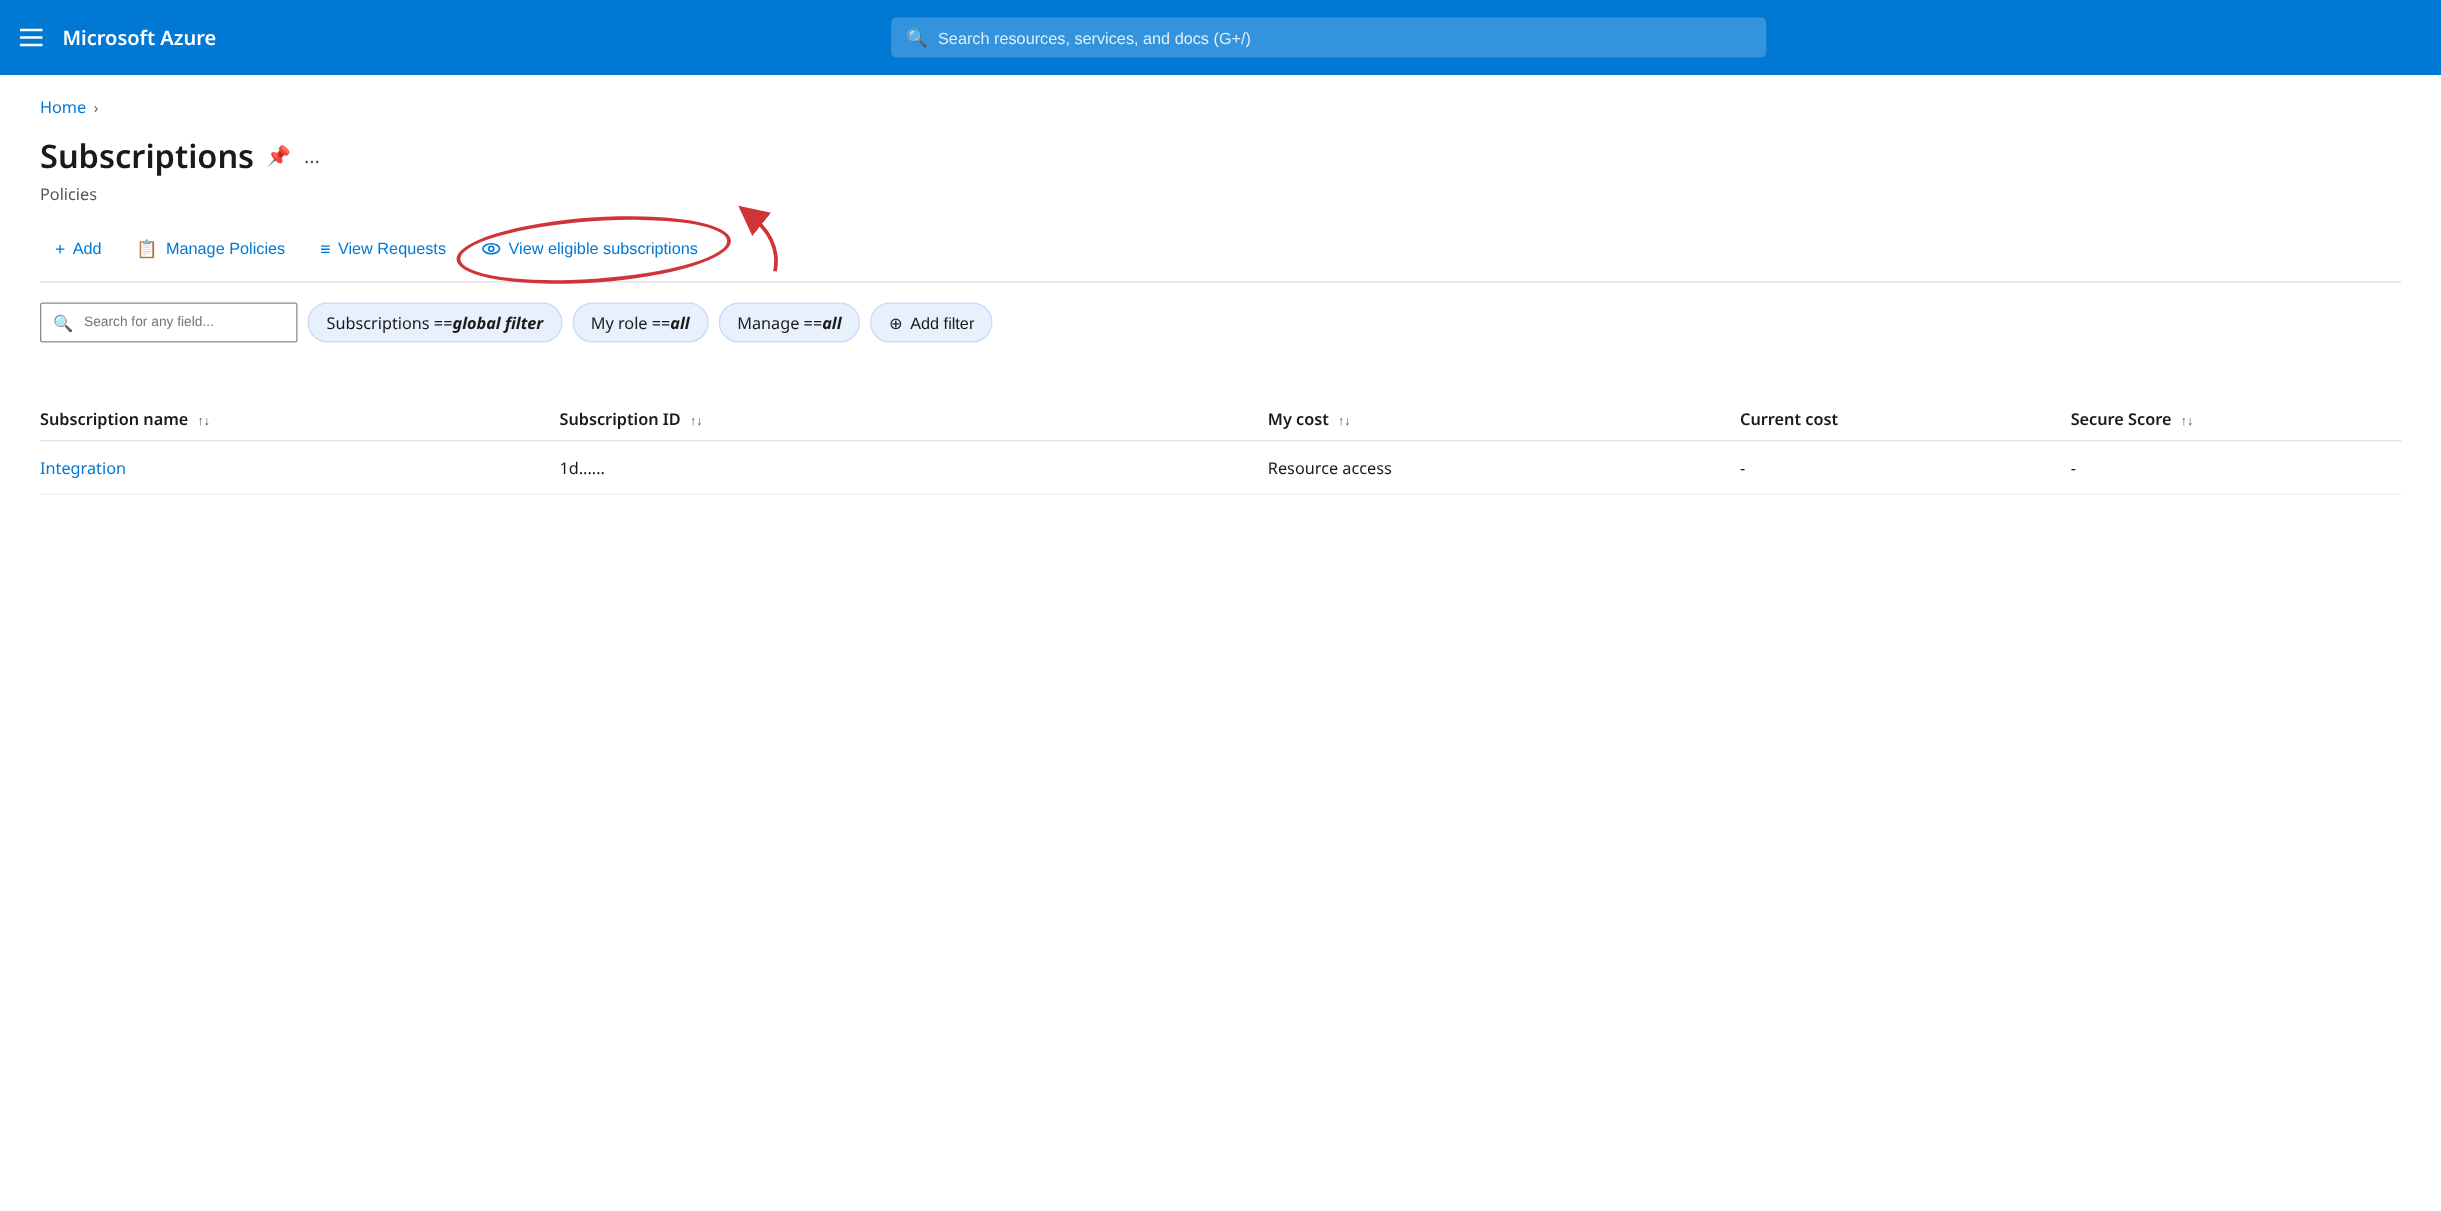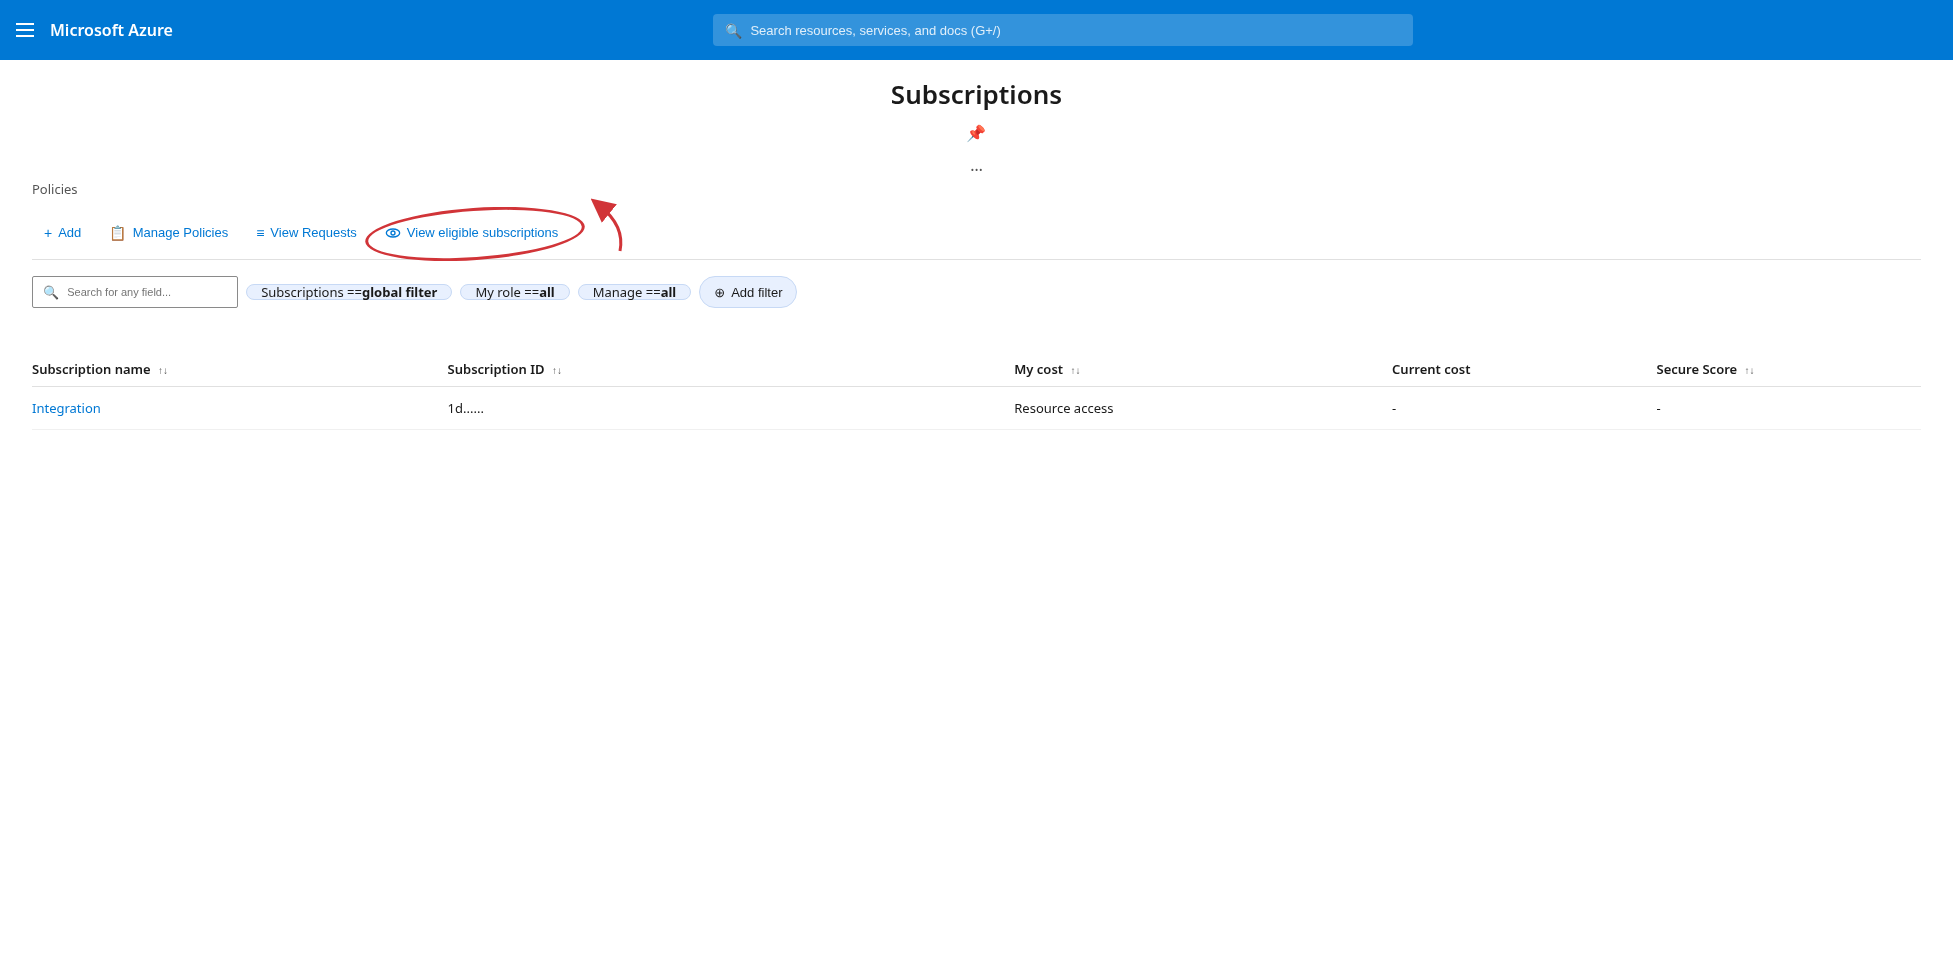--- a/index.html
+++ b/index.html
@@ -71,21 +71,20 @@
       font-size: 13px;
     }
     .breadcrumb-sep { color: #666; font-size: 12px; }
 
     
     .page-header {
       display: flex;
       align-items: center;
       gap: 10px;
       margin-bottom: 4px;
-      flex-direction: column;
     }
     .page-title {
       font-size: 26px;
       font-weight: 600;
       color: #1a1a1a;
     }
     .pin-icon, .more-icon {
       color: #555;
       cursor: pointer;
       font-size: 16px;
@@ -170,23 +169,23 @@
     .filter-chip {
       display: flex;
       align-items: center;
       background: #e8f0fe;
       border: 1px solid #c7d9f5;
       border-radius: 16px;
       padding: 4px 14px;
       font-size: 13px;
       color: #1a1a1a;
       cursor: pointer;
-      height: 16px;
-    }
-    .filter-chip .chip-bold { font-weight: 700; }
+      height: 32px;
+    }
+    .filter-chip .chip-bold { font-weight: 700; font-style: italic; }
     .add-filter-btn {
       display: flex;
       align-items: center;
       gap: 6px;
       background: #e8f0fe;
       border: 1px solid #c7d9f5;
       border-radius: 16px;
       padding: 4px 14px;
       font-size: 13px;
       color: #1a1a1a;
@@ -242,20 +241,24 @@
   </div>
   <span class="topbar-title">Microsoft Azure</span>
   <div class="topbar-search">
     <span class="search-icon-top">🔍</span>
     <input type="text" placeholder="Search resources, services, and docs (G+/)" style="">
   </div>
 </div>
 
 <div class="main">
 
+  <div class="breadcrumb">
+    <a href="#">Home</a>
+    <span class="breadcrumb-sep">›</span>
+  </div>
 
   <div class="page-header">
     <h1 class="page-title">Subscriptions</h1>
     <span class="pin-icon">📌</span>
     <span class="more-icon">…</span>
   </div>
   <div class="page-subtitle">Policies</div>
 
   <div class="toolbar">
     <button class="toolbar-btn">

